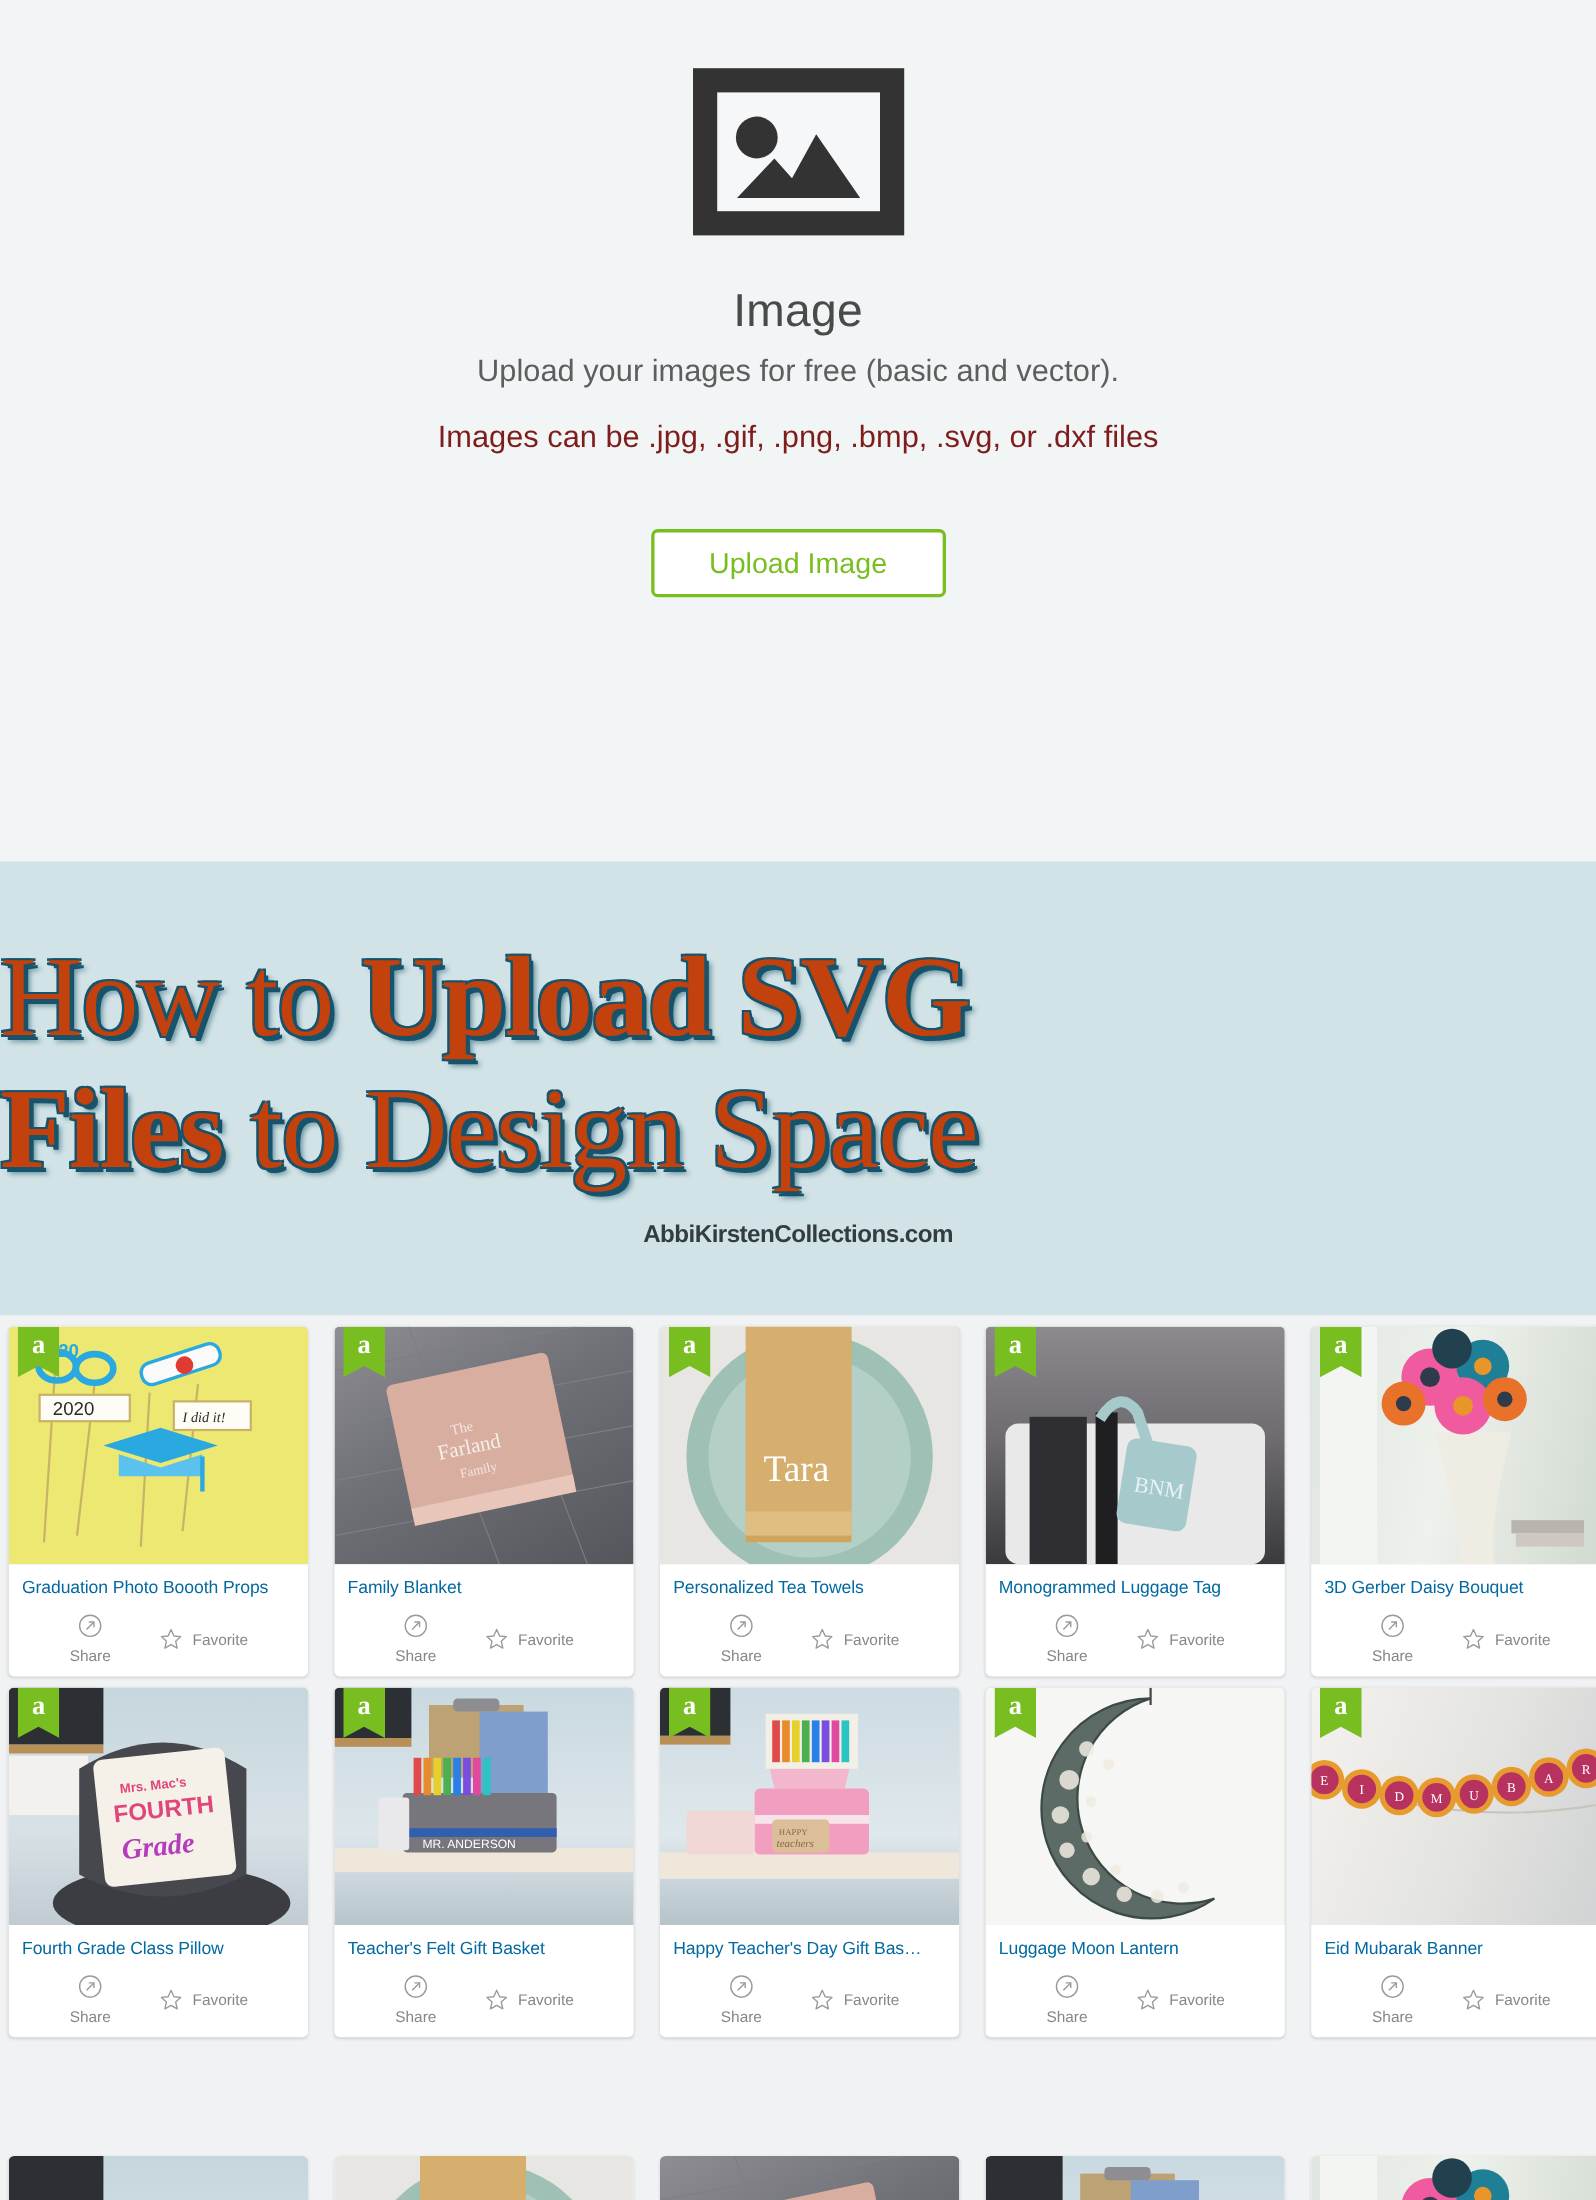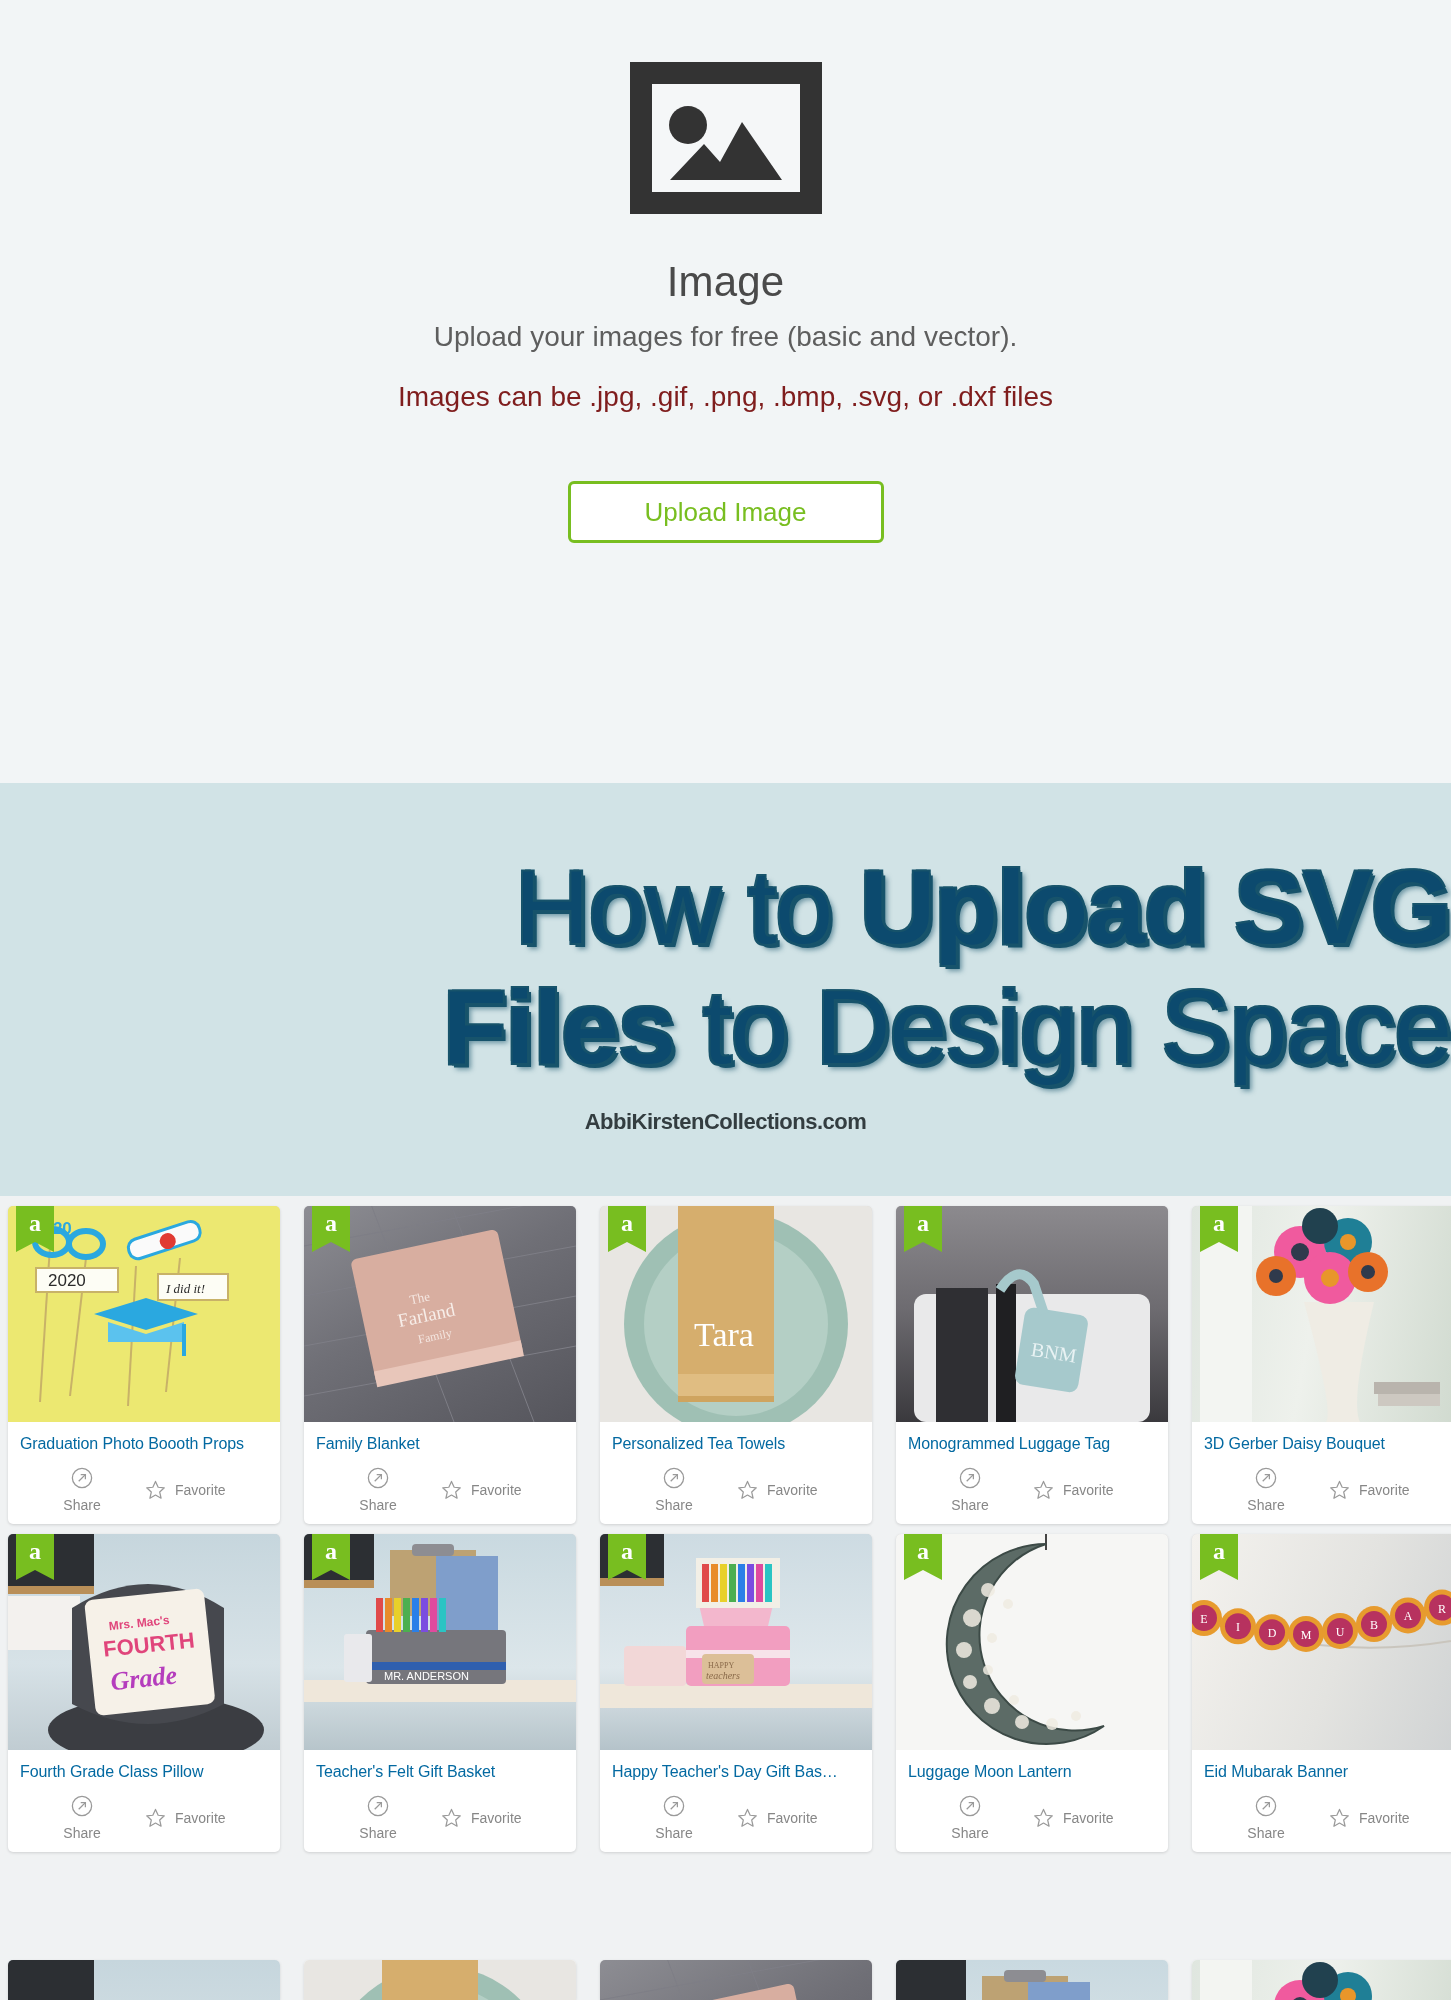--- a/index.html
+++ b/index.html
@@ -67,21 +67,21 @@
   .cta-row {
     position: absolute;
     left: 0; top: 452px;
     width: 1451px;
     height: 120px;
     display: flex;
     align-items: center;
     justify-content: center;
   }
   .upload-btn {
-    width: 316px; height: 62px;
+    width: 268px; height: 62px;
     border: 3px solid #78be20;
     border-radius: 6px;
     background: #ffffff;
     color: #78be20;
     font-size: 26px;
     font-family: "Liberation Sans", sans-serif;
     display: flex;
     align-items: center;
     justify-content: center;
     cursor: pointer;
@@ -99,26 +99,26 @@
     left: 0; top: 783px;
     width: 1451px; height: 413px;
     background: #d1e3e6;
     display: flex;
     flex-direction: column;
     align-items: center;
     justify-content: flex-start;
   }
   .banner-line {
     width: 100%;
-    text-align: right;
-    font-family: Liberation Sans, sans-serif;
+    text-align: left;
+    font-family: Liberation Serif, serif;
     font-size: 104px;
     line-height: 112px;
     font-weight: 400;
-    color: #0c4a6e;
+    color: #c2410c;
     letter-spacing: -1px;
     text-shadow:
        2px 2px 0 #17536b,
        4px 4px 0 #17536b,
        6px 6px 5px rgba(23,83,107,0.55),
       -2px -2px 0 #17536b,
        2px -2px 0 #17536b,
       -2px  2px 0 #17536b;
     white-space: nowrap;
   }

